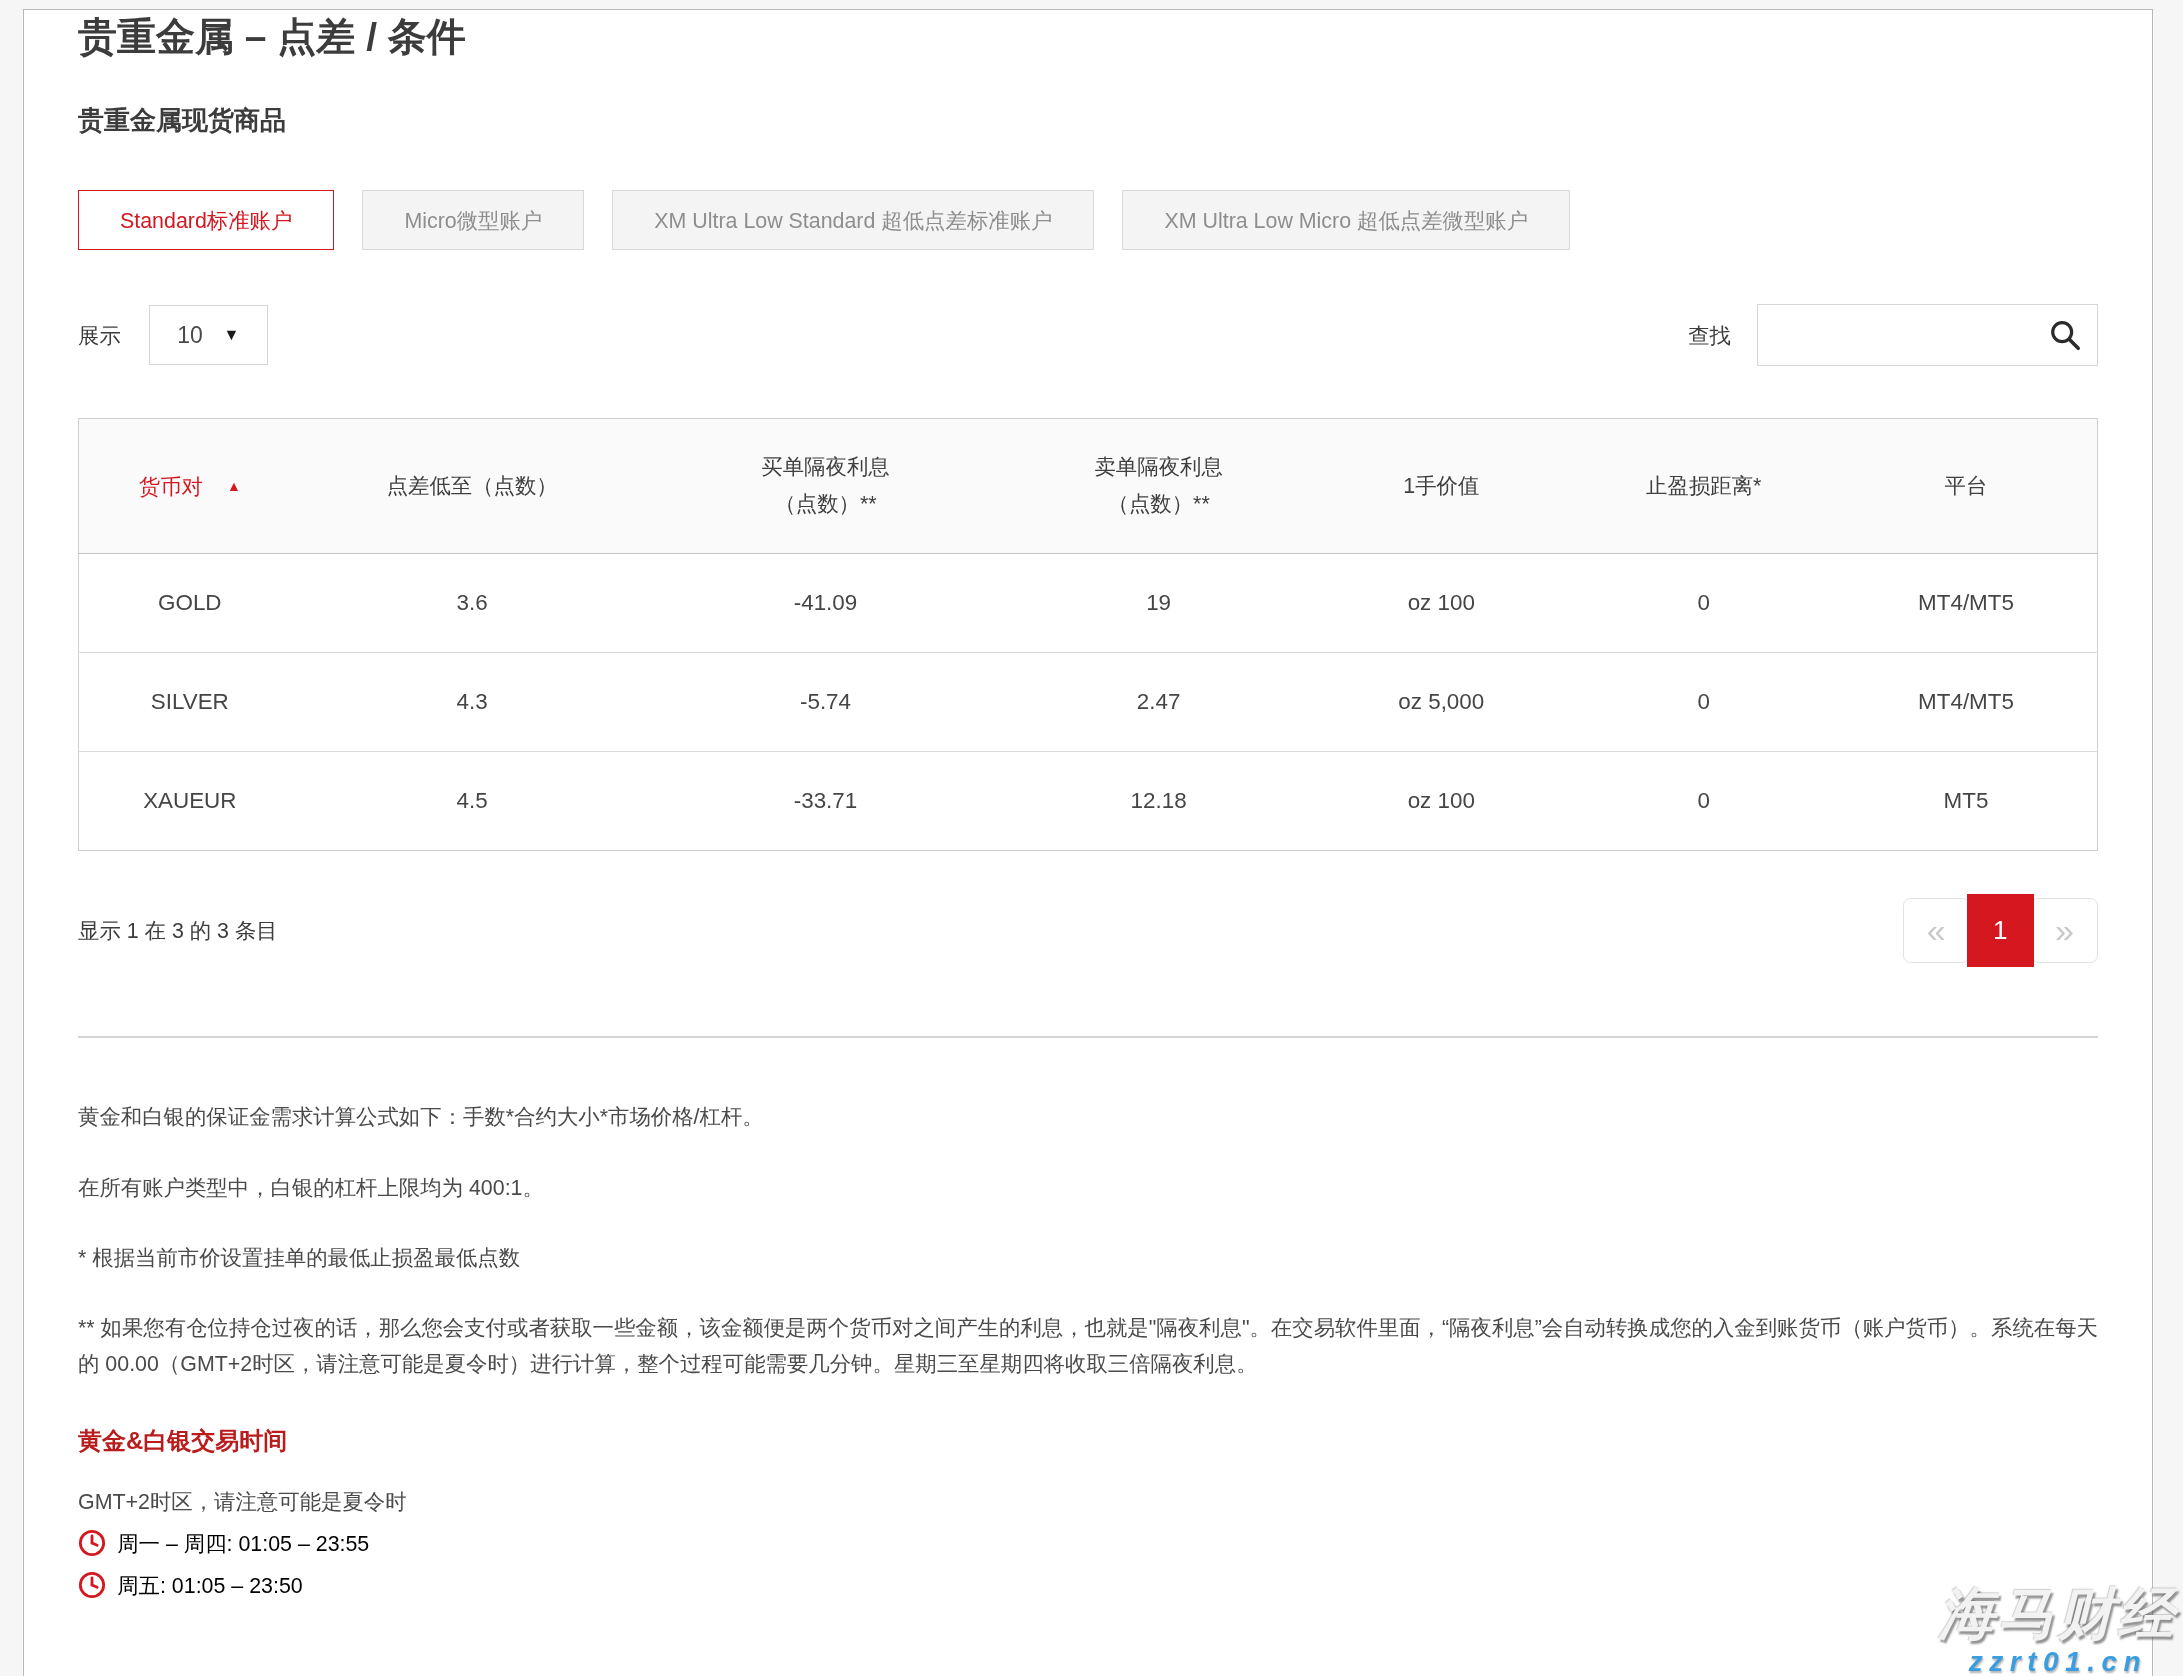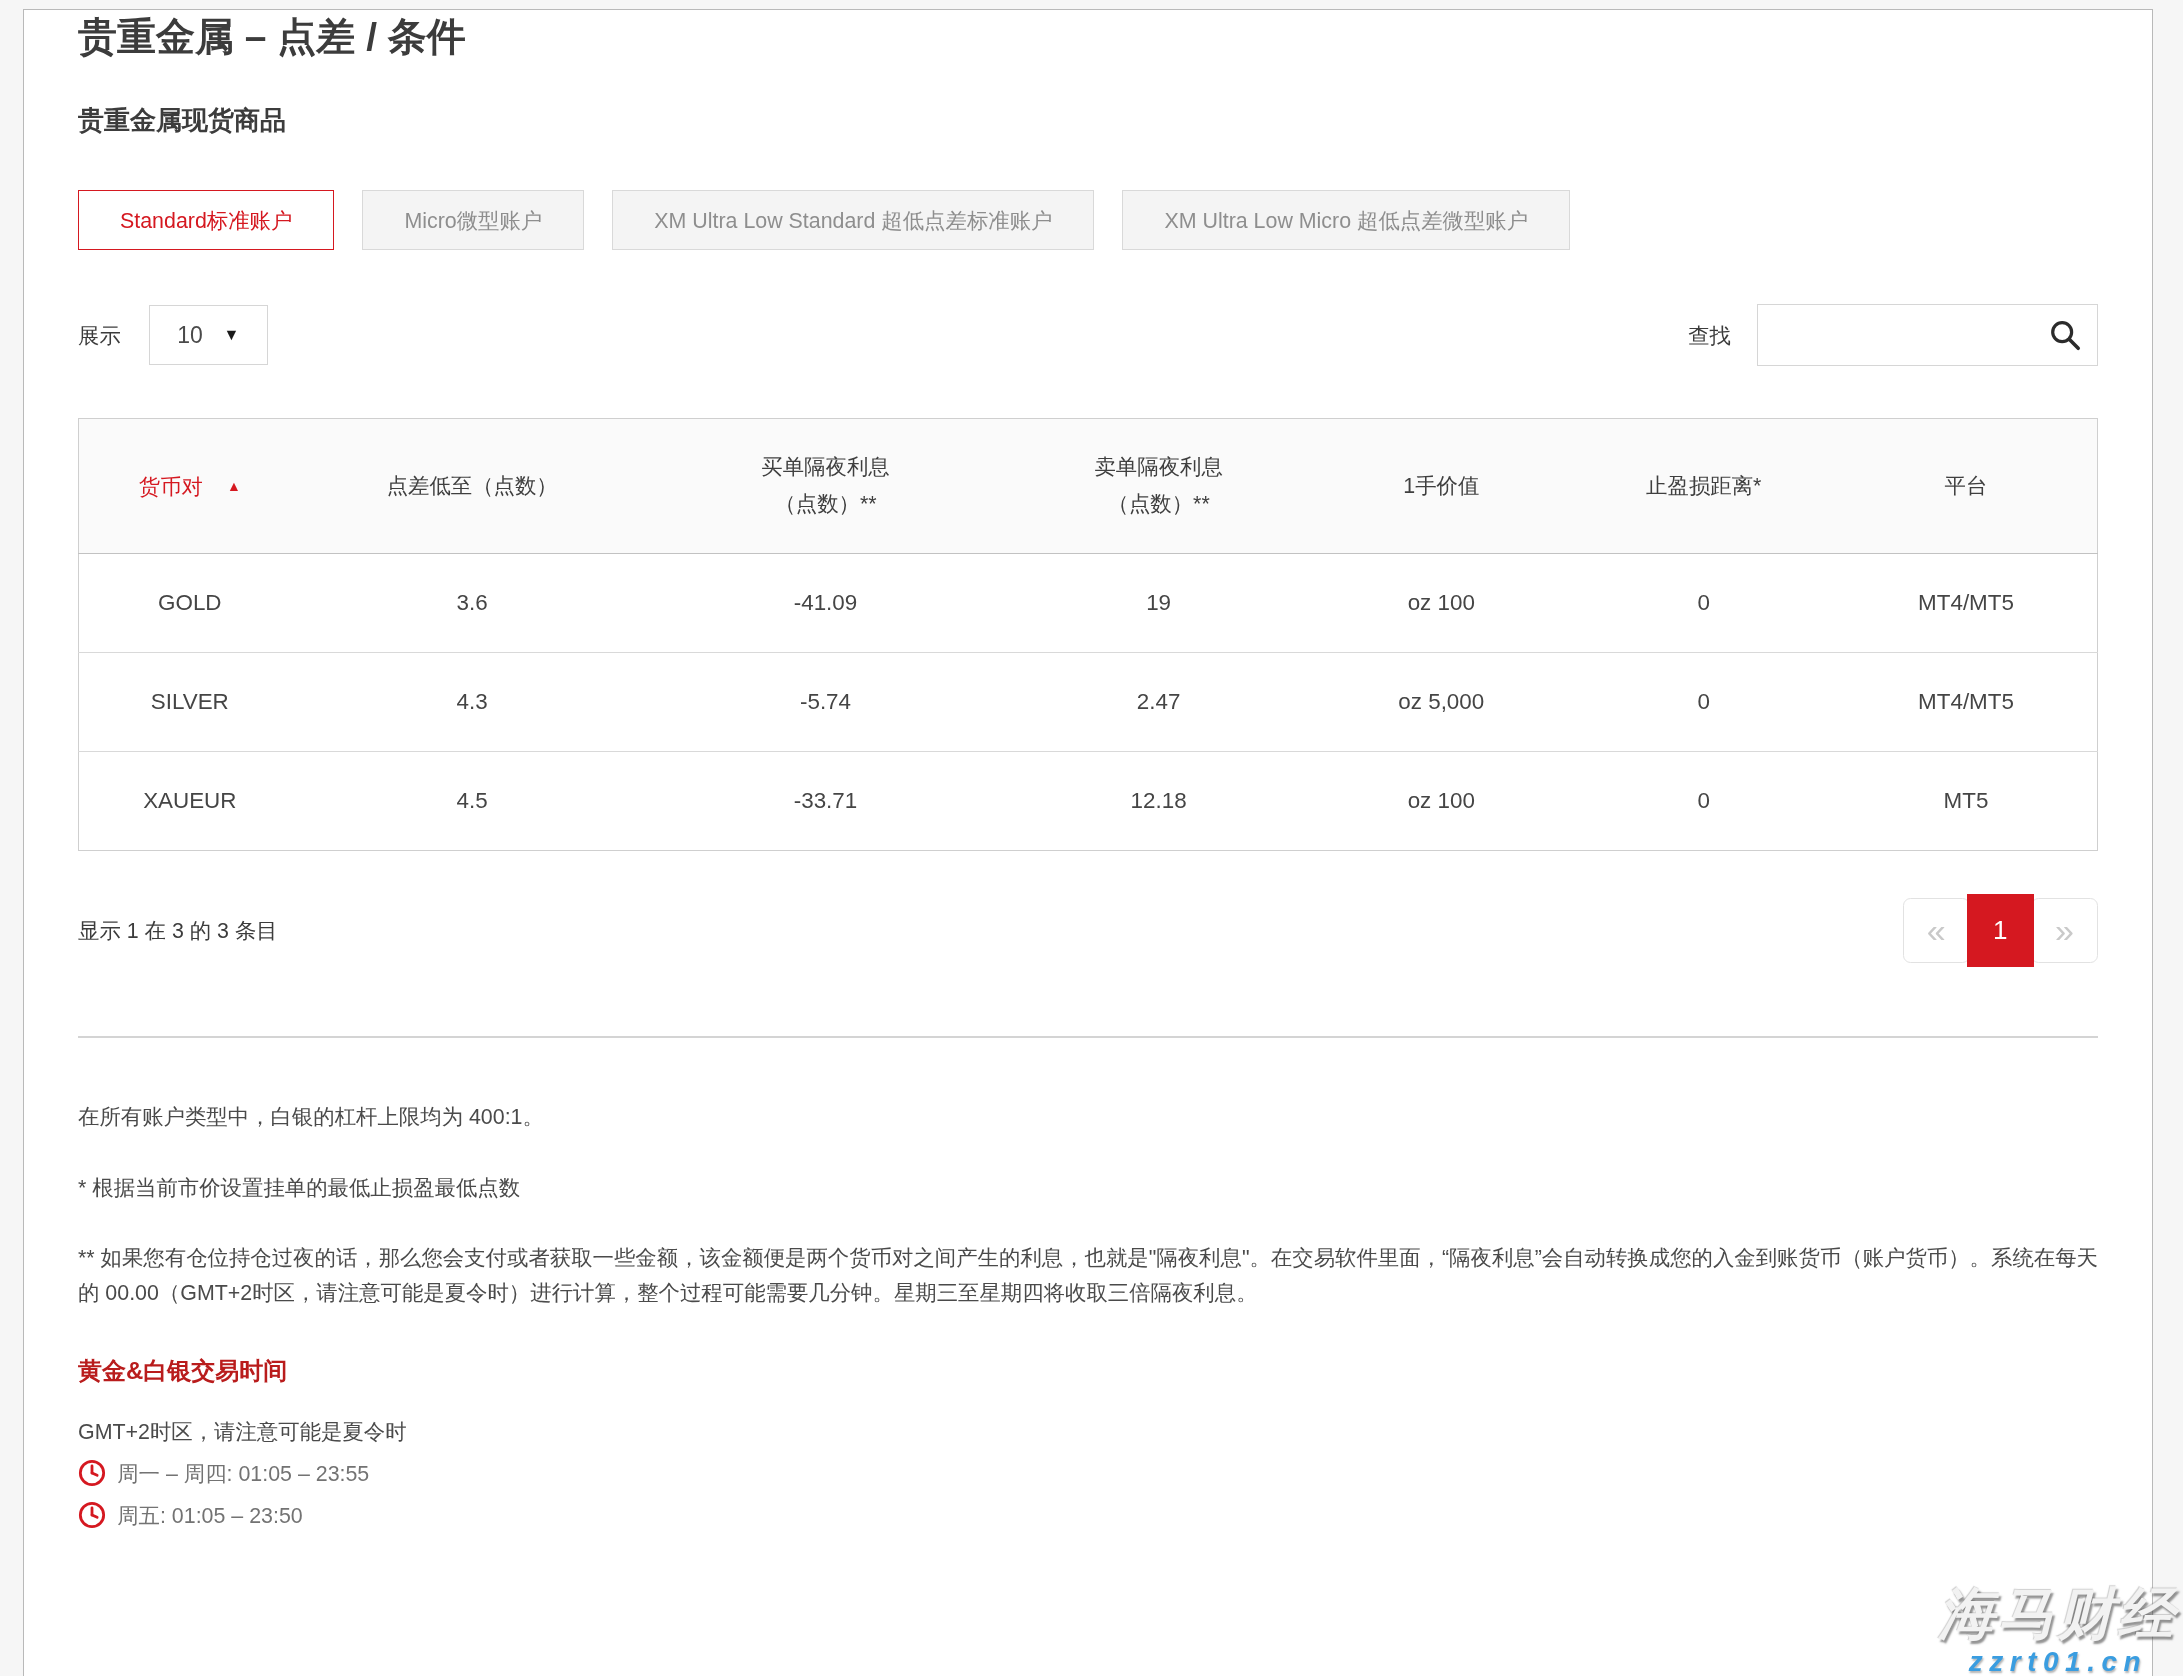--- a/index.html
+++ b/index.html
@@ -137,21 +137,21 @@
   .notes { margin-top: 62px; }
   .note {
     font-size: 21.4px; color: #4a4a4a;
     line-height: 1.65;
     margin-bottom: 35px;
   }
   .note.long { margin-bottom: 28px; }
 
   .th-heading { font-size: 24px; font-weight: bold; color: #b91c1c; margin-top: 43px; }
   .tz-note { margin-top: 30px; font-size: 21.4px; color: #4a4a4a; }
-  .schedule-row { display: flex; align-items: center; gap: 11.2px; margin-top: 13px; font-size: 21.4px; color: #737373; }
+  .schedule-row { display: flex; align-items: center; gap: 11.2px; margin-top: 13px; font-size: 21.4px; color: #000000; }
   .clock-icon { width: 28px; height: 28px; flex: 0 0 auto; }
 
   .watermark {
     position: absolute; right: 5.6px; bottom: 0;
     text-align: center;
     font-style: italic; font-weight: bold;
     z-index: 5;
     line-height: 1;
   }
   .wm-brand {
@@ -273,20 +273,21 @@
       <div class="pagination">
         <div class="page-btn">«</div>
         <div class="page-current">1</div>
         <div class="page-btn">»</div>
       </div>
     </div>
 
     <div class="divider"></div>
 
     <div class="notes">
+      <p class="note">黄金和白银的保证金需求计算公式如下：手数*合约大小*市场价格/杠杆。</p>
       <p class="note">在所有账户类型中，白银的杠杆上限均为 400:1。</p>
       <p class="note">* 根据当前市价设置挂单的最低止损盈最低点数</p>
       <p class="note long">** 如果您有仓位持仓过夜的话，那么您会支付或者获取一些金额，该金额便是两个货币对之间产生的利息，也就是"隔夜利息"。在交易软件里面，“隔夜利息”会自动转换成您的入金到账货币（账户货币）。系统在每天的 00.00（GMT+2时区，请注意可能是夏令时）进行计算，整个过程可能需要几分钟。星期三至星期四将收取三倍隔夜利息。</p>
     </div>
 
     <div class="th-heading">黄金&amp;白银交易时间</div>
     <div class="tz-note">GMT+2时区，请注意可能是夏令时</div>
 
     <div class="schedule-row">
       <svg class="clock-icon" viewBox="0 0 30 30">

